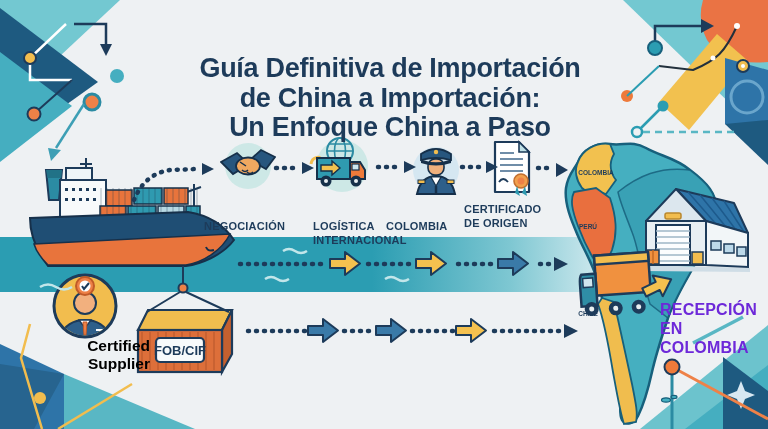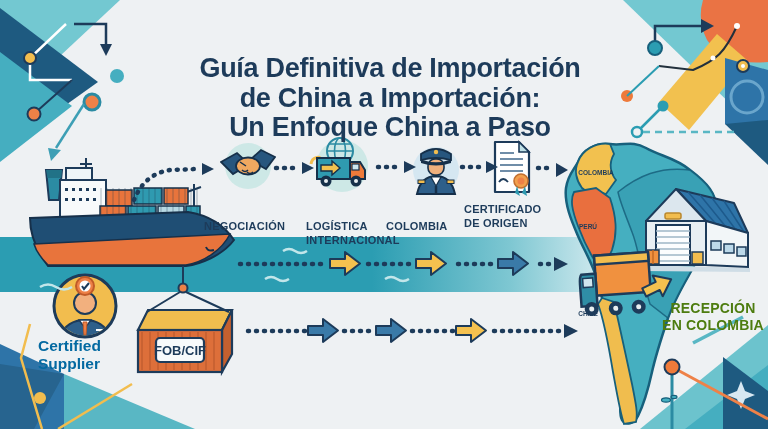--- a/index.html
+++ b/index.html
@@ -4,24 +4,24 @@
 <style>
   html,body{margin:0;padding:0;background:#dfe5e8;}
   .canvas{position:relative;width:768px;height:429px;background:#eef1f3;overflow:hidden;
           font-family:"Liberation Sans",sans-serif;}
   .abs{position:absolute;}
   svg{display:block;}
   .title{left:110px;top:22px;width:560px;text-align:center;color:#1d3b5a;font-weight:bold;
          font-size:27px;line-height:1.1;letter-spacing:-0.3px;margin-top:32px;}
   .step-label{color:#1d3b5a;font-weight:bold;font-size:11px;line-height:1.25;text-align:left;
               letter-spacing:.2px;}
-  .badge-label{left:38px;top:337px;width:100px;text-align:left;color:#0369a1;font-weight:bold;
+  .badge-label{left:50px;top:337px;width:100px;text-align:right;color:#000000;font-weight:bold;
                font-size:15.5px;line-height:1.15;}
-  .reception-label{left:660px;top:300px;width:106px;text-align:center;color:#4d7c0f;font-weight:bold;
-                   font-size:14px;line-height:1.2;letter-spacing:.2px;}
+  .reception-label{left:660px;top:300px;width:106px;text-align:left;color:#6d28d9;font-weight:bold;
+                   font-size:16px;line-height:1.2;letter-spacing:.2px;}
   .band{left:0;top:237px;width:600px;height:55px;
         background:linear-gradient(90deg,#2b9db2 0%,#2b9db2 62%,#7ec7d2 85%,#cfe9ee 100%);}
   .z1{z-index:1}.z2{z-index:2}.z3{z-index:3}.z4{z-index:4}.z5{z-index:5}.z6{z-index:6}
 </style>
 </head>
 <body>
 
 <div class="canvas">
 
   <svg class="abs z1" style="left:0;top:0" width="175" height="165" viewBox="0 0 175 165">
@@ -223,21 +223,21 @@
     <path d="M8,42 q4,-6 9,0" stroke="#1d3b5a" stroke-width="1.8" fill="none"></path>
     <circle cx="30" cy="41" r="7" fill="#f2a04d" stroke="#c4702f" stroke-width="1.6"></circle>
     <circle cx="30" cy="41" r="3.5" fill="#ee8147"></circle>
     <polygon points="26,46 29,56 24,53" fill="#2f9ab0"></polygon>
     <polygon points="34,46 36,56 31,53" fill="#2f9ab0"></polygon>
   </svg>
 
   <div class="abs step-label z6" style="left:204px;top:220px;width:104px">
     <div>NEGOCIACIÓN</div>
   </div>
-  <div class="abs step-label z6" style="left:306px;top:220px;width:104px">
+  <div class="abs step-label z6" style="left:313px;top:220px;width:104px">
     <div>LOGÍSTICA</div>
     <div>INTERNACIONAL</div>
   </div>
   <div class="abs step-label z6" style="left:386px;top:220px;width:100px">
     <div>COLOMBIA</div>
   </div>
   <div class="abs step-label z6" style="left:464px;top:203px;width:104px">
     <div>CERTIFICADO</div>
     <div>DE ORIGEN</div>
   </div>

